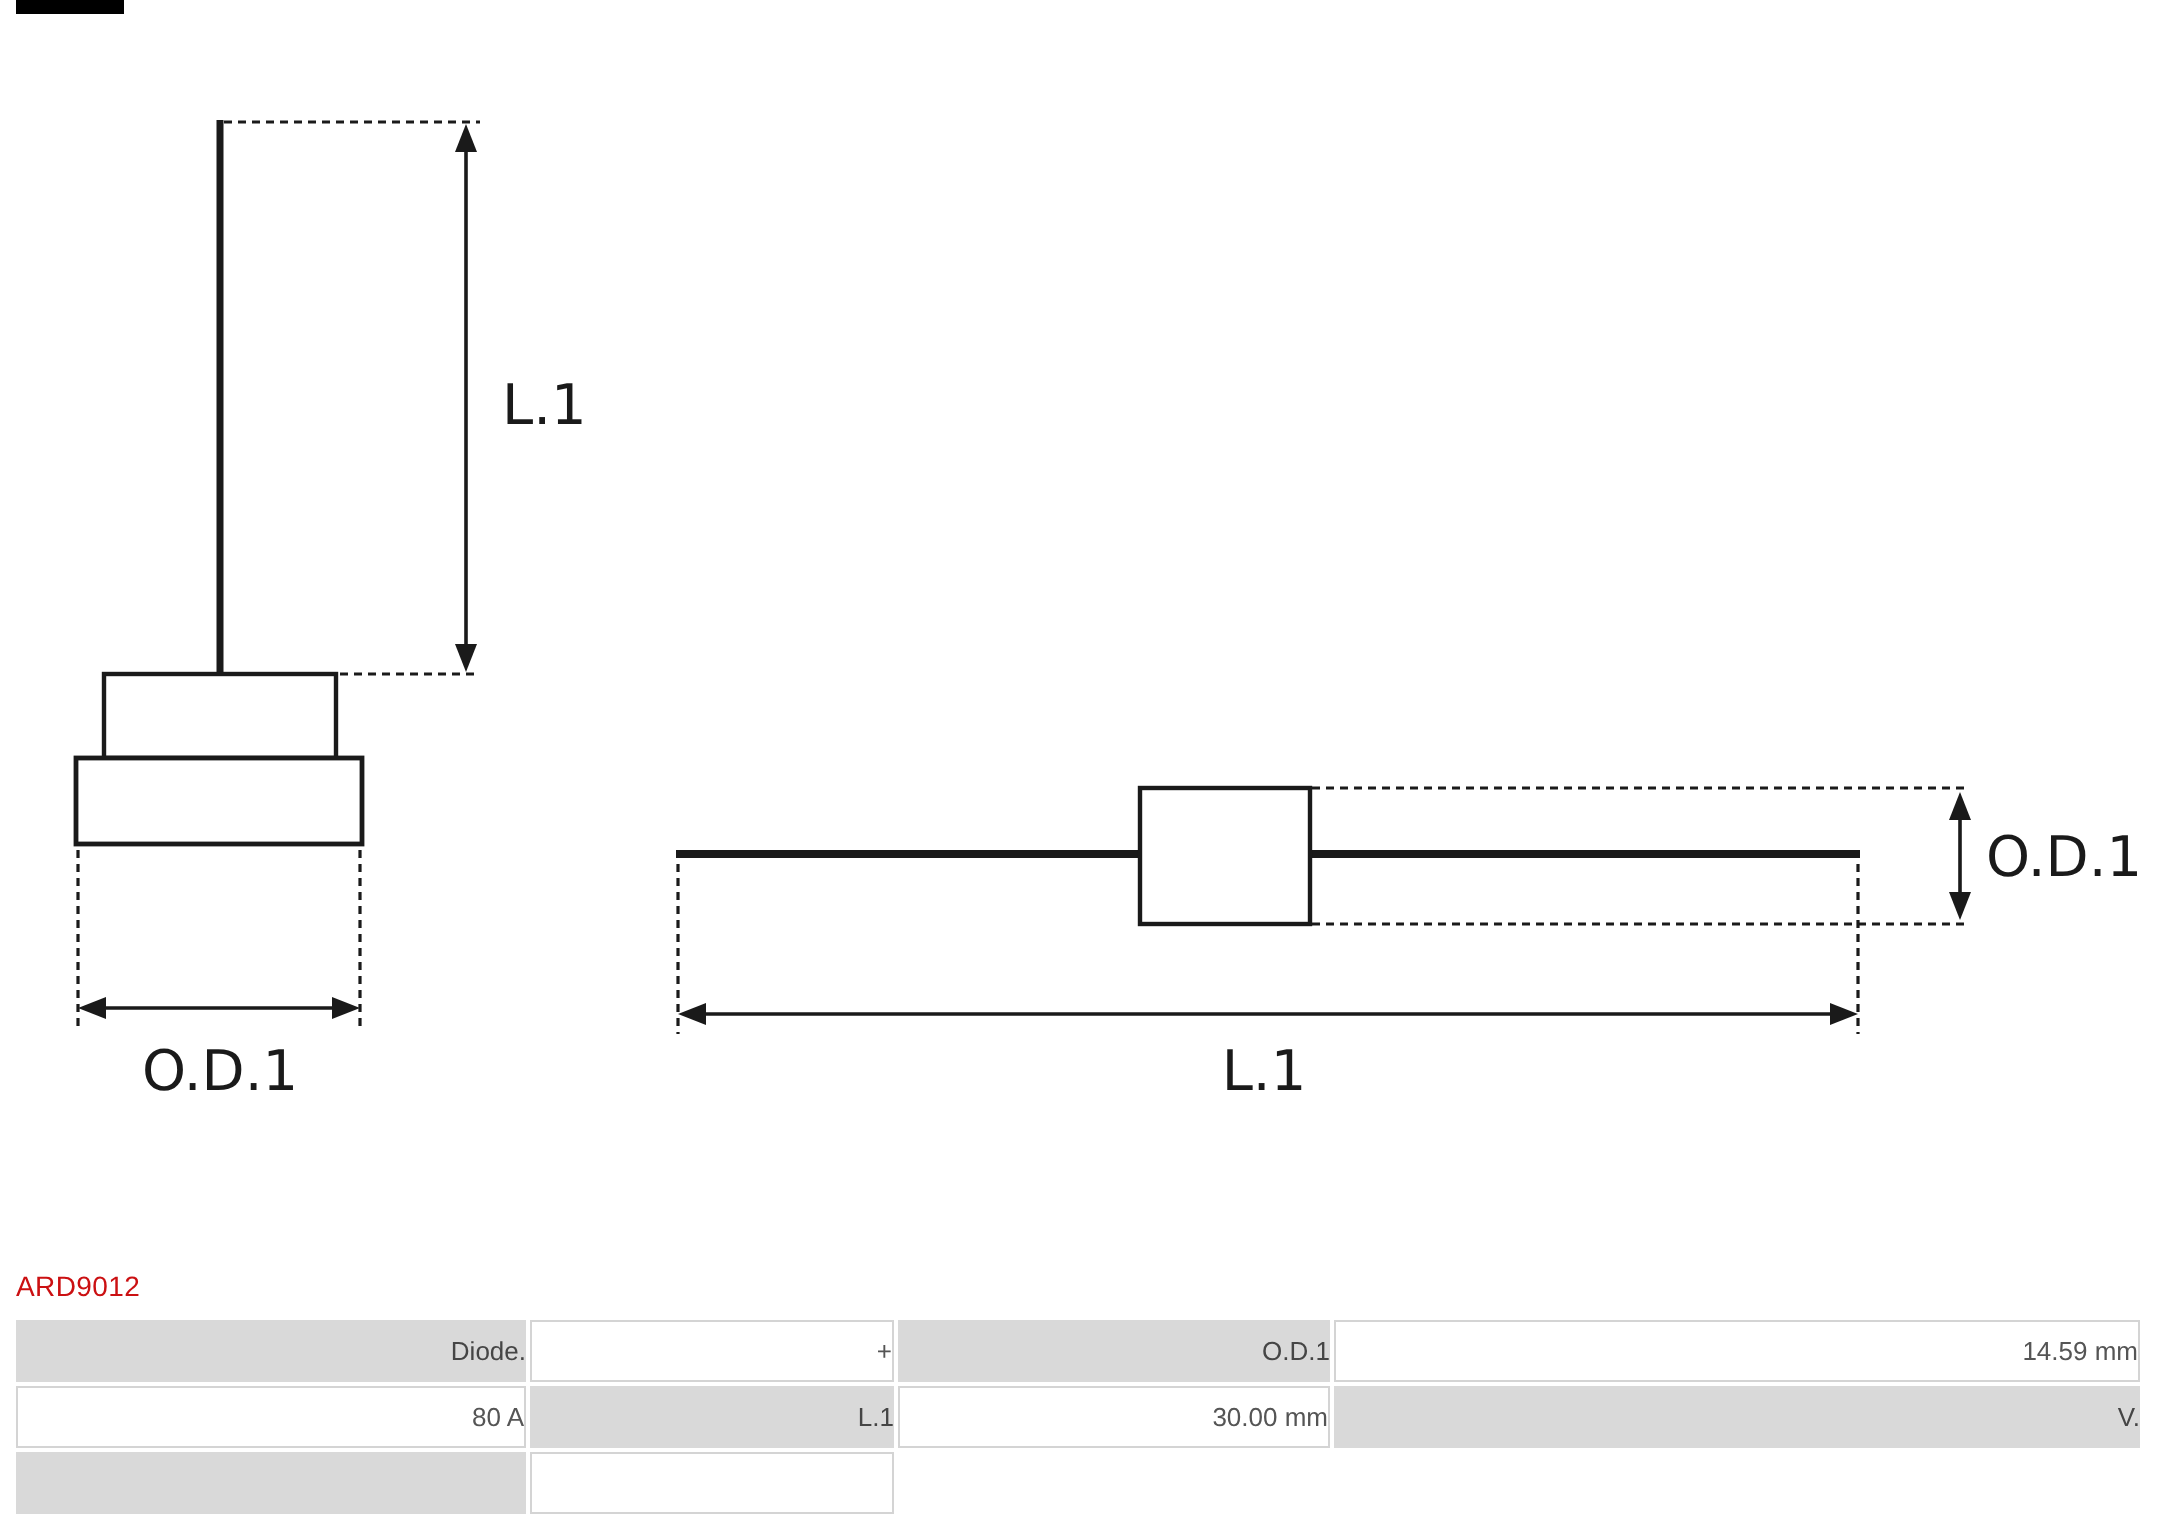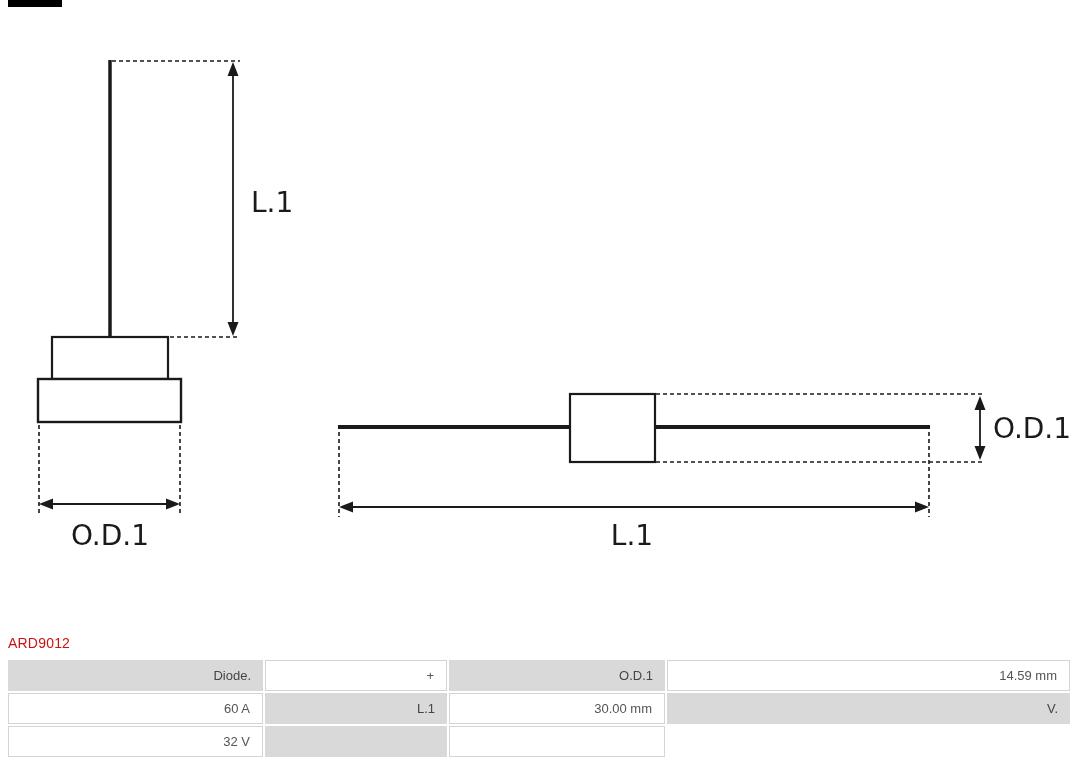--- a/index.html
+++ b/index.html
@@ -15,21 +15,21 @@
     color:#cb1012;letter-spacing:0.2px;
   }
   .spec-table{
     position:absolute;left:8px;top:660px;width:1064px;
     display:grid;grid-template-columns:255px 182px 216px 403px;
     grid-auto-rows:31px;gap:2px;
     font-size:13px;color:#4a4a4a;
   }
   .cell{
     display:flex;align-items:center;justify-content:flex-end;
-    padding-right:12px;box-sizing:border-box;white-space:nowrap;
+    box-sizing:border-box;white-space:nowrap;
   }
   .cell.label{background:#d9d9d9;color:#454545;}
   .cell.value{background:#ffffff;border:1px solid #d4d4d4;color:#555555;}
 </style>
 </head>
 <body>
 
 <div class="top-mark"></div>
 
 <svg class="diagram" viewBox="0 0 1080 620" xmlns="http://www.w3.org/2000/svg">
@@ -72,21 +72,20 @@
 
 <div class="partno">ARD9012</div>
 
 <div class="spec-table">
 
   <div class="cell label">Diode.</div>
   <div class="cell value">+</div>
   <div class="cell label">O.D.1</div>
   <div class="cell value">14.59 mm</div>
 
-  <div class="cell value">60 A</div>
+  <div class="cell value">80 A</div>
   <div class="cell label">L.1</div>
   <div class="cell value">30.00 mm</div>
 
   <div class="cell label">V.</div>
-  <div class="cell value">32 V</div>
   <div class="cell label"></div>
   <div class="cell value"></div>
 </div>
 
 </body></html>

